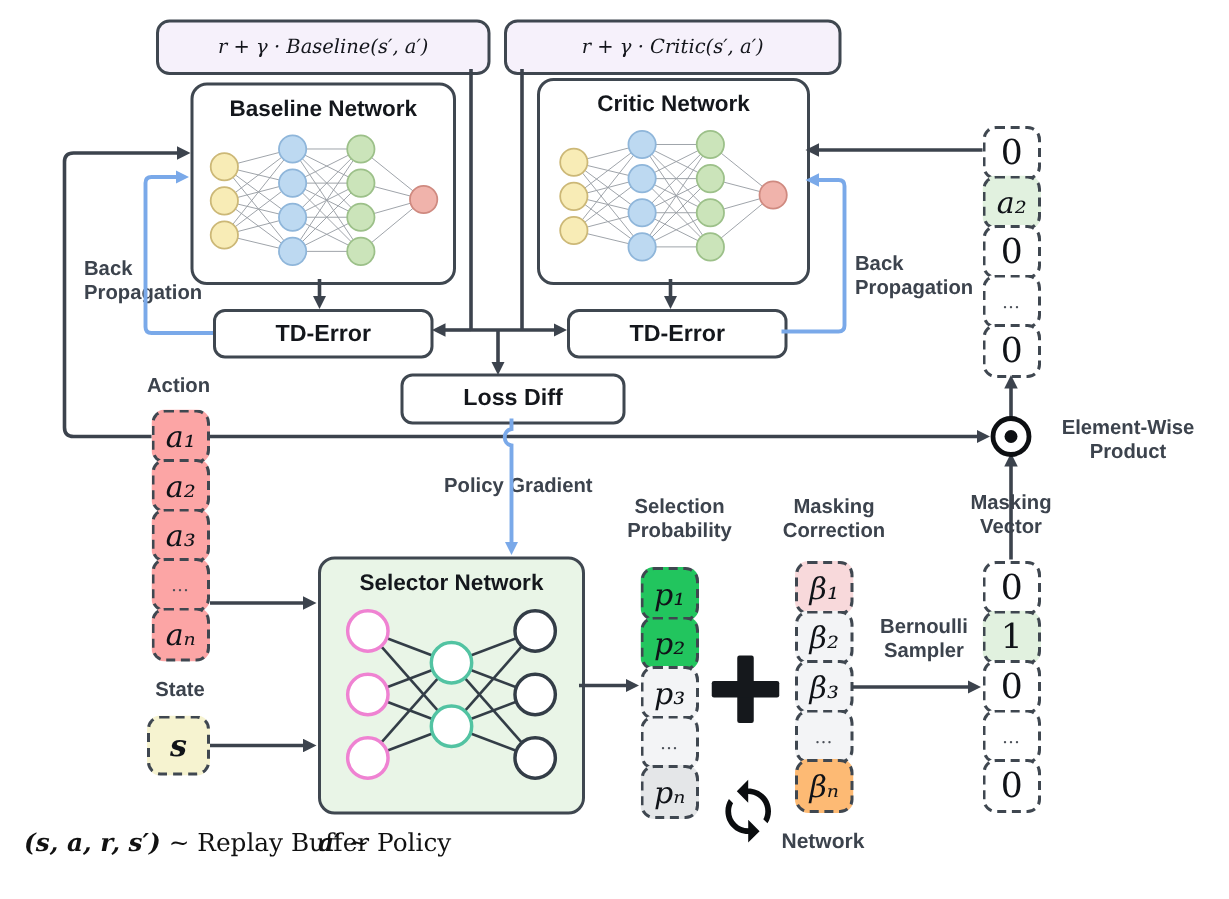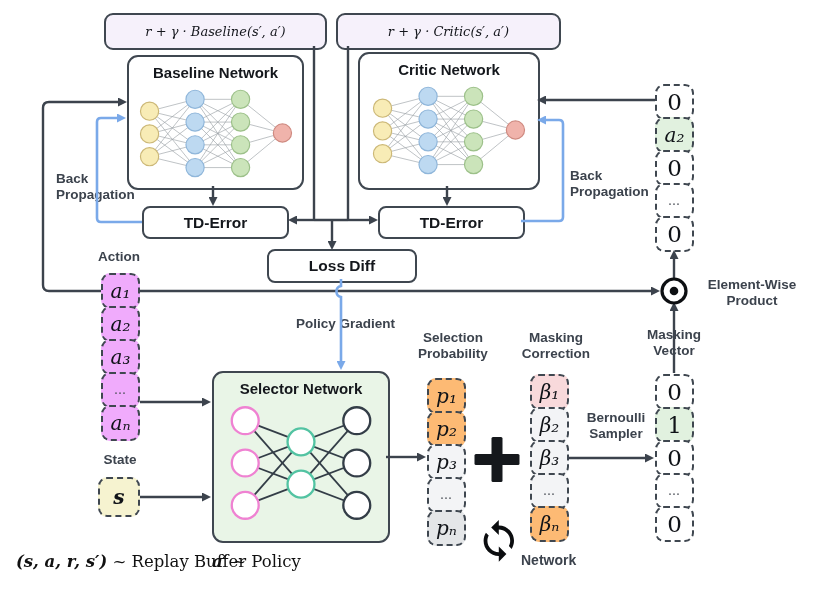--- a/index.html
+++ b/index.html
@@ -20,23 +20,23 @@
   .selector{background:#e9f5e7;}
   
   .col{position:absolute;}
   .cell{width:39px;height:36px;margin-top:-3px;border:2.5px dashed #3f4750;border-radius:9px;
         background:#fff;display:flex;align-items:center;justify-content:center;
         font-family:"DejaVu Serif",serif;font-style:italic;font-size:20px;color:#101318;
         box-sizing:border-box;}
   .cell:first-child{margin-top:0;}
   .cell.num{font-style:normal;font-size:23px;}
   .cell.dots{font-style:normal;font-size:12px;color:#4a4f57;letter-spacing:1px;}
-  .cell.bg-gray{background:#f0abfc;}
+  .cell.bg-gray{background:#fca5a5;}
   .cell.bg-green{background:#e1f1df;}
-  .cell.bg-dark{background:#fdba74;}
+  .cell.bg-dark{background:#22c55e;}
   .cell.bg-light{background:#f3f4f6;}
   .cell.bg-mid{background:#e4e6e8;}
   .cell.bg-pink{background:#f8d9db;}
   .cell.bg-red{background:#fdba74;}
   .cell.bg-yellow{background:#f6f3d0;font-weight:bold;}
   
   .footer-txt{position:absolute;font-family:"DejaVu Serif",serif;font-size:16.5px;color:#111;}
   .footer-txt .m{font-style:italic;font-weight:bold;}
   svg.overlay{position:absolute;left:0;top:0;pointer-events:none;}
   svg.nn{display:block;margin:4px auto 0;}

